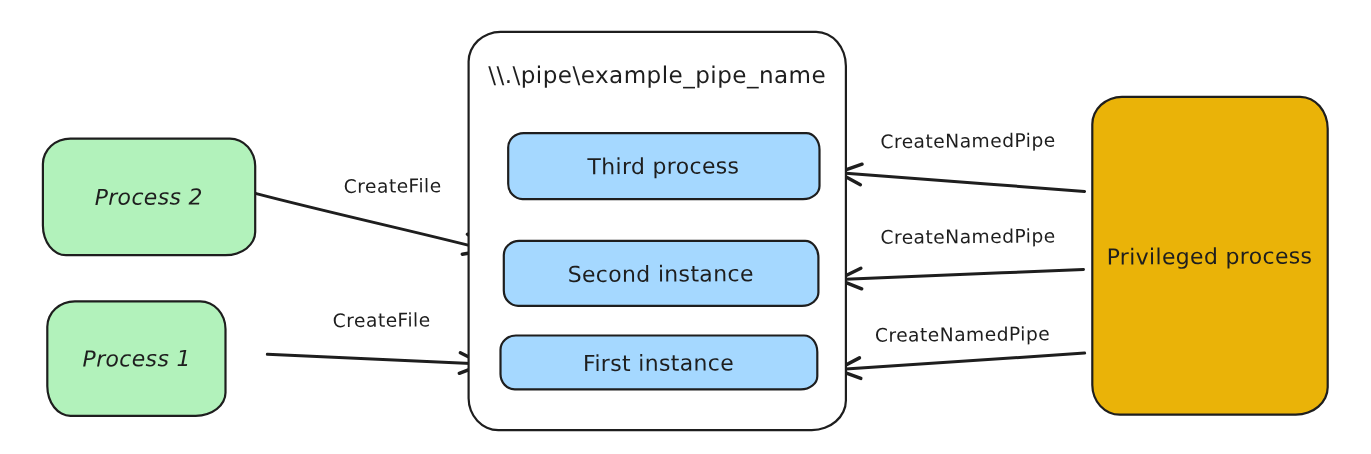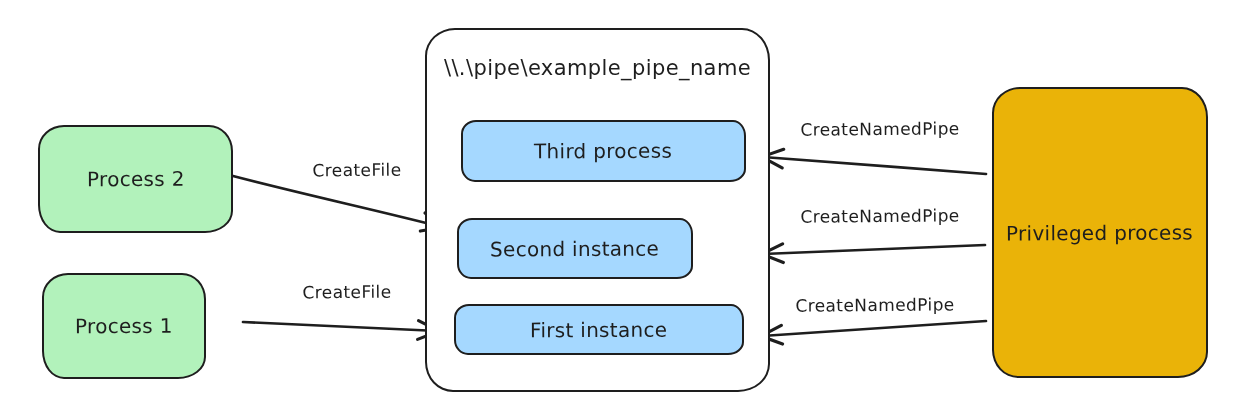--- a/index.html
+++ b/index.html
@@ -25,20 +25,21 @@
     display: flex;
     align-items: center;
     justify-content: center;
     font-size: 20px;
     letter-spacing: 0.3px;
   }
   .node span { transform: rotate(-0.3deg); }
   .process-box {
     background: #b2f2bb;
     border-radius: 26px 24px 28px 22px / 24px 26px 22px 28px;
+    font-style: italic;
   }
   .pipe-container {
     background: #ffffff;
     border-radius: 30px 28px 32px 28px / 28px 32px 28px 30px;
     display: block;
   }
   .pipe-title {
     position: absolute;
     left: 0; right: 0;
     top: 26px;
@@ -100,21 +101,21 @@
     <span>Process 1</span>
   </div>
 
   <div class="node pipe-container" style="left:425px; top:28px; width:345px; height:364px;">
     <div class="pipe-title">\\.\pipe\example_pipe_name</div>
 
     <div class="instance-box" style="left:34px; top:90px; width:285px; height:62px;">
       <span>Third process</span>
     </div>
 
-    <div class="instance-box" style="left:30px; top:188px; width:236px; height:61px;">
+    <div class="instance-box" style="left:30px; top:188px; width:288px; height:61px;">
       <span>Second instance</span>
     </div>
 
     <div class="instance-box" style="left:27px; top:274px; width:290px; height:51px;">
       <span>First instance</span>
     </div>
   </div>
 
   <div class="node privileged-box" style="left:992px; top:87px; width:216px; height:291px;">
     <span>Privileged process</span>

